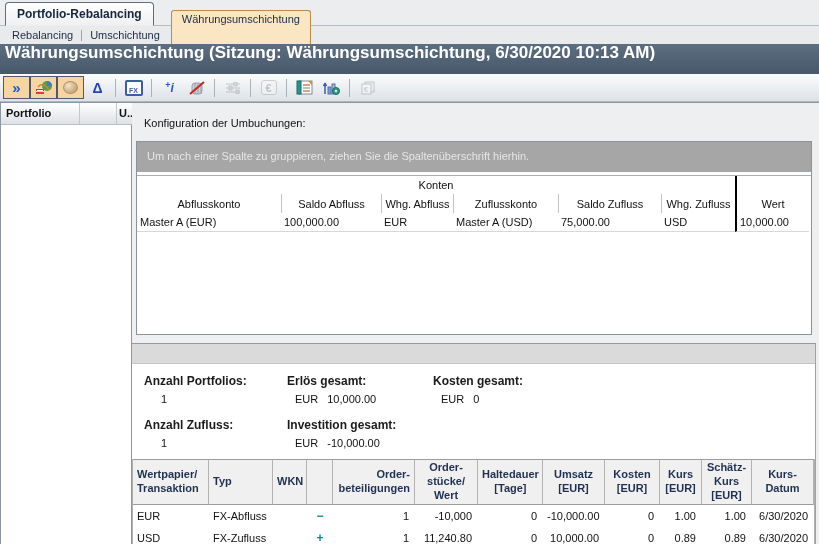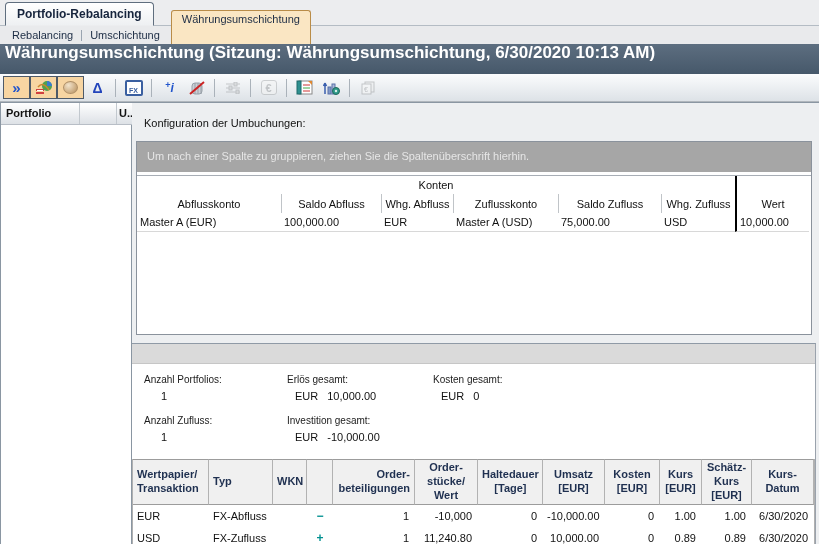--- a/index.html
+++ b/index.html
@@ -71,21 +71,21 @@
   .kh  { height:19px; text-align:center; }
   .kh.bl { border-left:1px solid #c0c4c8; }
   .kd  { height:19px; text-align:left; padding-left:3px; border-bottom:1px solid #d8d8d8; }
 
   .bottom-section { flex:1; border-top:1px solid #8f9aa6; border-right:1px solid #9aa2ac; margin-right:3px;
     background:#fff; display:flex; flex-direction:column; }
   .gray-strip { height:20px; background:#dadada; border-bottom:1px solid #c6c6c6; }
 
   .summary { height:95px; background:#fff; padding:10px 0 0 12px; display:grid;
     grid-template-columns:143px 146px auto; grid-auto-rows:auto; row-gap:13px; align-content:start; }
-  .sum-label { font-weight:normal; font-size:10px; color:#1b1b1b; }
+  .sum-label { font-weight:bold; font-size:12px; color:#1b1b1b; }
   .sum-valrow { margin-top:5px; padding-left:8px; }
   .sum-cur { margin-right:9px; }
 
   
   .orders-wrap { flex:1; border-bottom:1px solid #9aa2ac; margin-bottom:2px; overflow:hidden; }
   .orders { display:grid; grid-template-columns:76px 64px 34px 26px 82px 63px 65px 62px 55px 42px 50px minmax(0,1fr);
     border-left:1px solid #b0b0b0; border-right:1px solid #b0b0b0; }
   .oh { background:#f0f0f0; border-right:1px solid #b2b2b2; border-top:1px solid #9c9c9c; border-bottom:1px solid #9c9c9c;
     font-weight:bold; color:#1f3050; white-space:pre-line; line-height:1.25; height:46px; padding:3px 4px;
     display:grid; align-content:center; text-align:center; }

